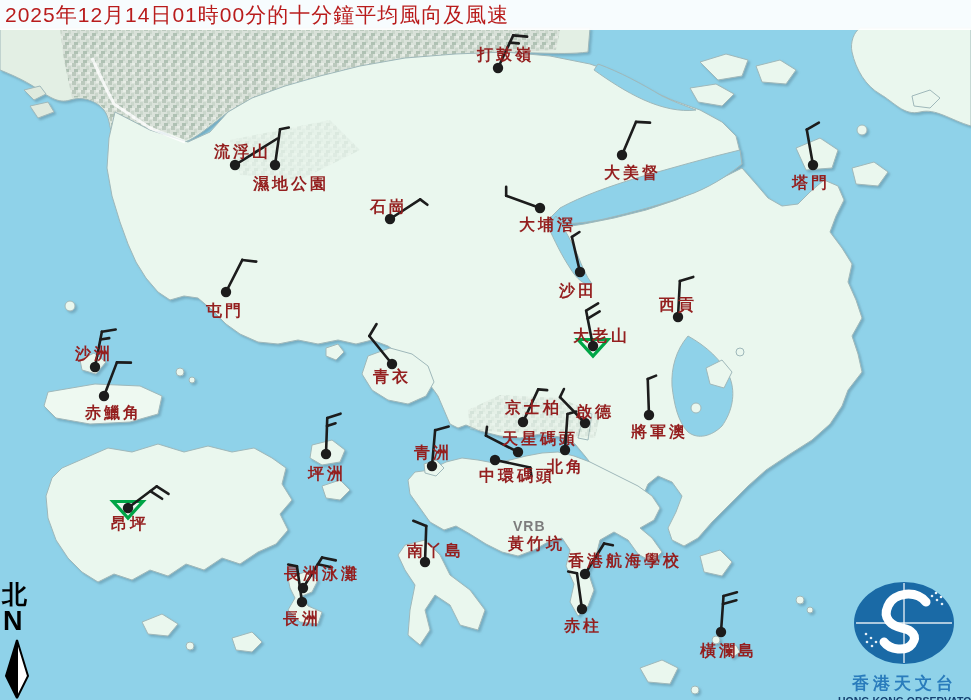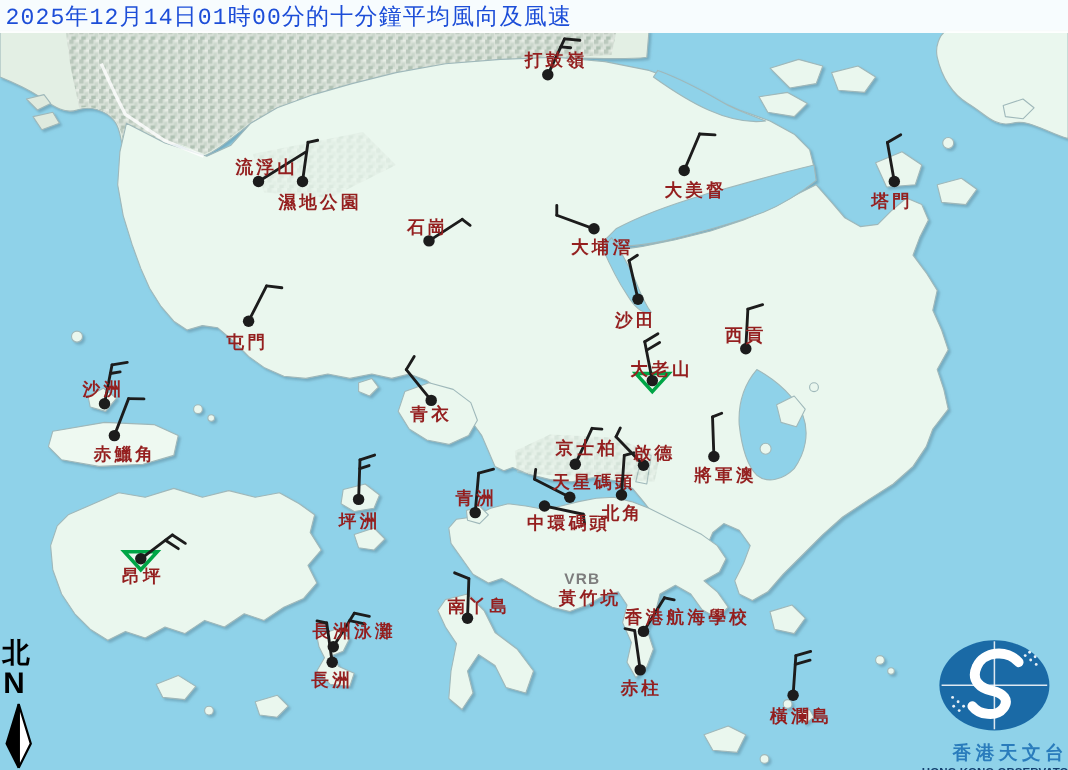--- a/index.html
+++ b/index.html
@@ -2,30 +2,30 @@
 <html><head>
 <meta charset="utf-8">
 <style>
   html,body{margin:0;padding:0;}
   body{width:971px;height:700px;position:relative;overflow:hidden;
        font-family:"Liberation Sans","DejaVu Sans",sans-serif;background:#8fd2e9;}
   #map-stage{position:absolute;left:0;top:0;width:971px;height:700px;}
   .titlebar{position:absolute;left:0;top:0;width:971px;height:30px;
             background:rgba(255,255,255,0.93);z-index:5;
             display:flex;align-items:center;box-sizing:border-box;padding-left:5px;}
-  .titlebar span{font-family:Liberation Mono, monospace;
-                 font-size:21px;color:#1d4ed8;letter-spacing:1px;white-space:nowrap;}
+  .titlebar span{font-family:Liberation Sans, sans-serif;
+                 font-size:21px;color:#b91c1c;letter-spacing:1px;white-space:nowrap;}
   .north-box{position:absolute;left:2px;top:582px;z-index:6;width:40px;}
   .north-zh{font-family:"Liberation Serif","DejaVu Serif",serif;font-size:25px;
             font-weight:bold;color:#000;line-height:26px;display:block;}
   .north-n{font-family:"Liberation Sans",sans-serif;font-size:27px;font-weight:bold;
            color:#000;line-height:26px;display:block;margin-left:1px;}
   .logo-box{position:absolute;left:838px;top:580px;width:133px;z-index:6;text-align:center;}
   .logo-zh{display:block;font-family:Liberation Serif, serif;
-           font-size:17px;font-weight:bold;color:#2a7cbc;letter-spacing:4px;margin-top:2px;text-align:right;}
+           font-size:17px;font-weight:bold;color:#2a7cbc;letter-spacing:4px;margin-top:2px;}
   .logo-en{display:block;font-family:"Liberation Sans",sans-serif;font-size:10.5px;
            font-weight:bold;color:#14406f;letter-spacing:0px;white-space:nowrap;}
   svg text.st-label{font-family:"Liberation Serif","DejaVu Serif",serif;
                     font-size:16px;font-weight:600;letter-spacing:3px;}
   svg text.vrb{font-family:"Liberation Sans",sans-serif;font-size:14px;
                font-weight:bold;letter-spacing:1px;}
 </style>
 </head>
 <body>
 

